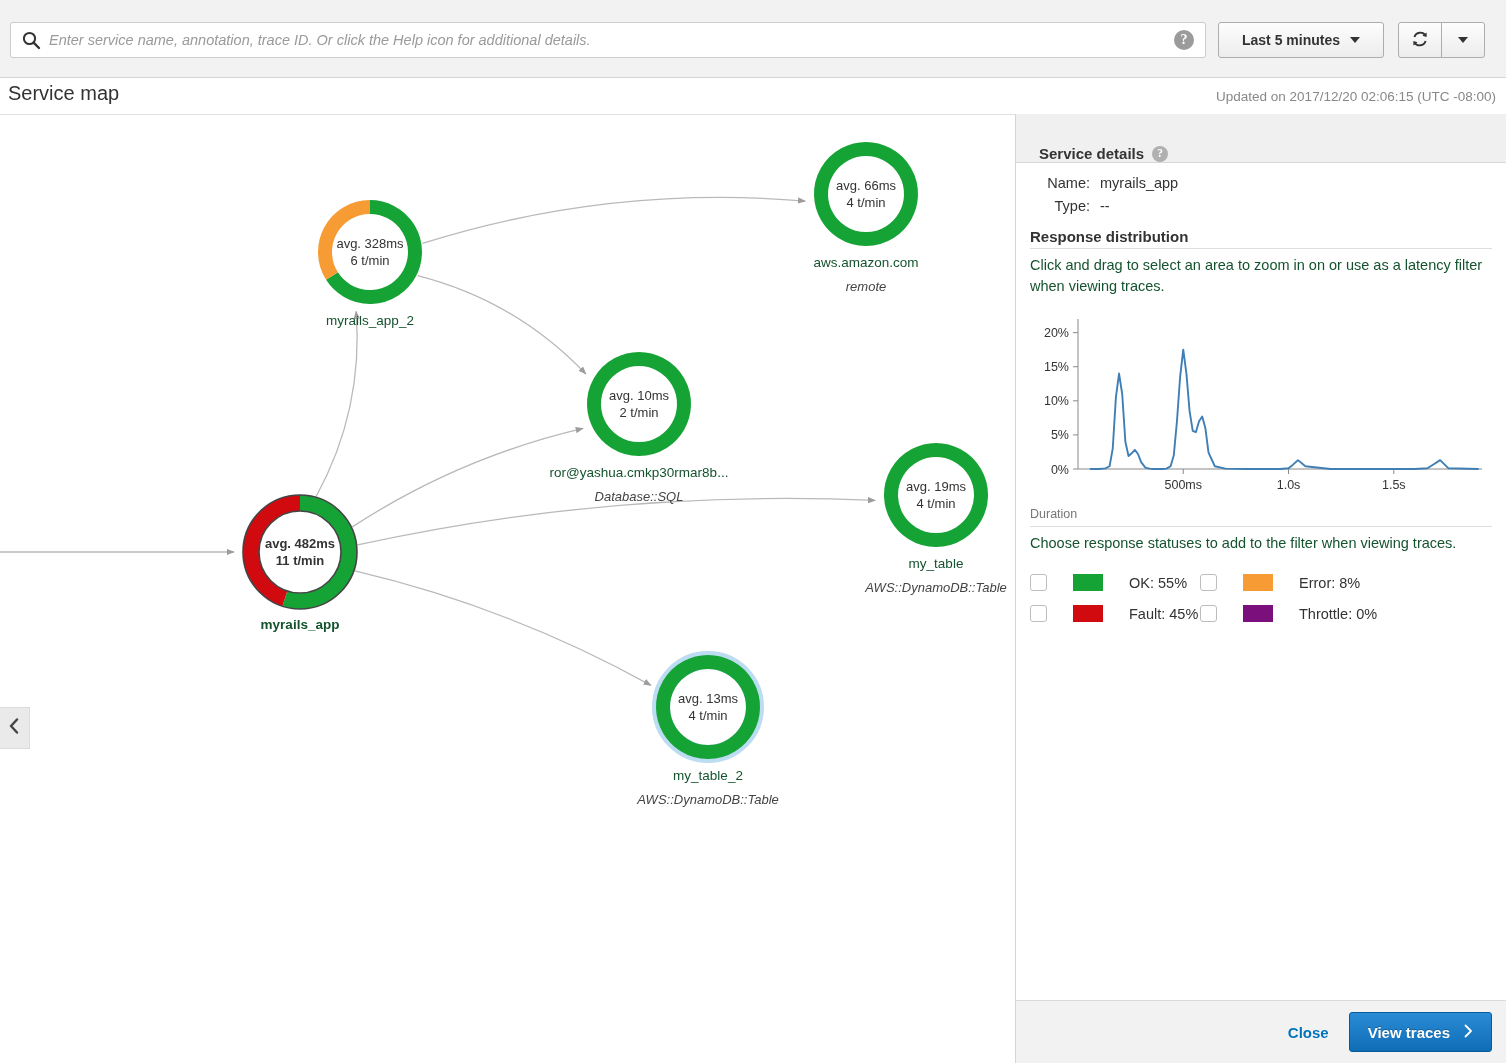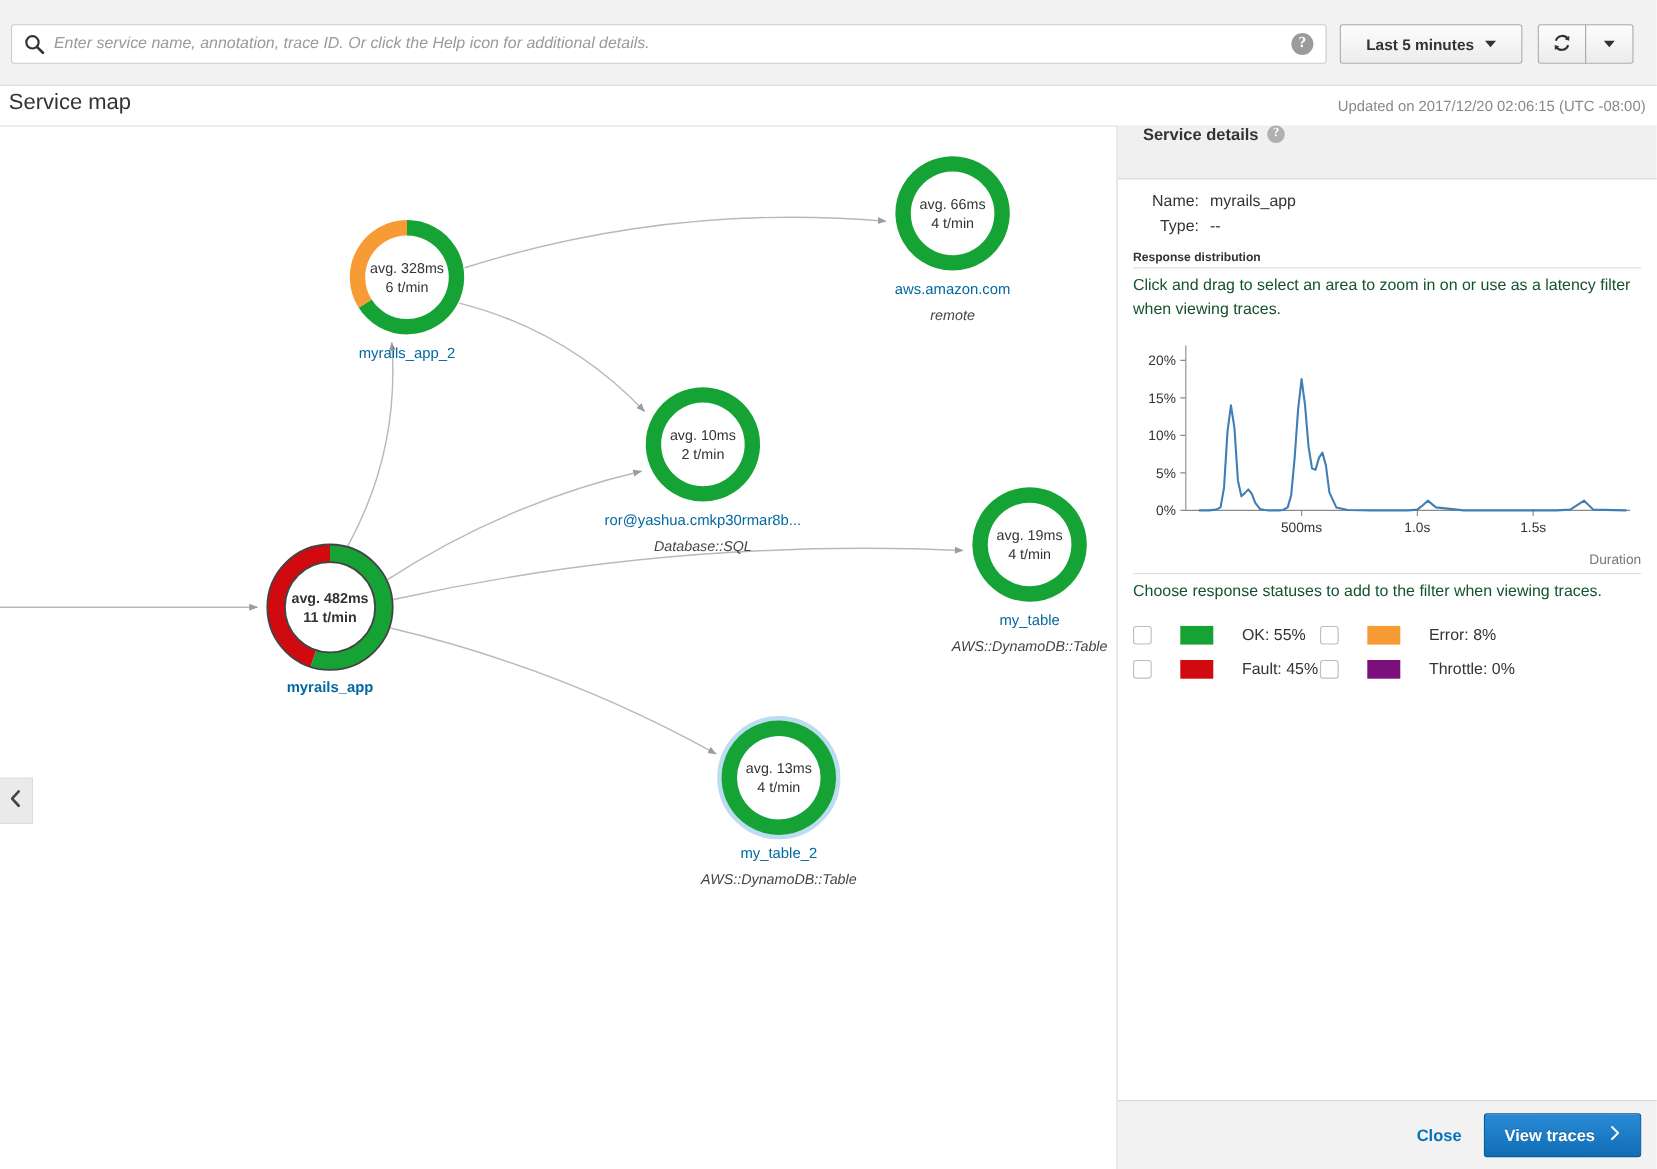--- a/index.html
+++ b/index.html
@@ -86,21 +86,21 @@
   #map-area {
     position: absolute; left: 0; top: 114px;
     width: 1015px; height: 949px;
     background: #ffffff; border-top: 1px solid #e0e0e0;
     overflow: hidden;
   }
   #map-svg { position: absolute; left: 0; top: 0; }
 
   .node-label {
     position: absolute; text-align: center;
-    font-size: 13.5px; color: #0369a1; white-space: nowrap;
+    font-size: 13.5px; color: #14532d; white-space: nowrap;
     transform: translateX(-50%);
   }
   .node-label.sel { font-weight: bold; }
   .node-sublabel {
     position: absolute; text-align: center;
     font-size: 13px; color: #444; font-style: italic; white-space: nowrap;
     transform: translateX(-50%);
   }
   .node-metric {
     position: absolute; text-align: center; white-space: nowrap;
@@ -123,44 +123,44 @@
   
   #panel {
     position: absolute; left: 1015px; top: 114px;
     width: 491px; height: 949px;
     background: #ffffff;
     border-left: 1px solid #d5d5d5;
     display: flex; flex-direction: column;
   }
   #panel-header {
     height: 49px; background: #f0f0f0; border-bottom: 1px solid #d9d9d9;
-    display: flex; align-items: flex-start; padding-left: 23px; gap: 8px;
+    display: flex; align-items: flex-end; padding-left: 23px; gap: 8px;
   }
   #panel-header .ttl { font-size: 15px; font-weight: bold; color: #333; }
   .help-circle.sm {
     width: 16px; height: 16px; font-size: 11.5px; background: #b0b0b0;
   }
   #panel-body {
     flex: 1 1 auto; padding: 12px 14px 0 14px; overflow: hidden;
   }
   .kv-row { display: flex; font-size: 14.5px; color: #333; margin-bottom: 7px; }
   .kv-row .k { width: 60px; text-align: right; margin-right: 10px; }
   .kv-row .v { color: #333; }
 
   .sec-title {
-    font-size: 11px; font-weight: bold; color: #333;
+    font-size: 15px; font-weight: bold; color: #333;
     margin-top: 14px; margin-bottom: 3px;
   }
   .sec-rule { height: 1px; background: #dedede; margin-bottom: 6px; }
   .sec-desc { font-size: 14.5px; color: #14532d; line-height: 21px; }
 
   #chart-box { margin-top: 14px; height: 215px; position: relative; }
   #x-axis-title {
     position: absolute; left: 0; right: 0; top: 196px;
-    text-align: right; font-size: 12.5px; color: #777;
+    text-align: left; font-size: 12.5px; color: #777;
   }
 
   .status-grid {
     display: grid; grid-template-columns: 170px 170px;
     row-gap: 14px; margin-top: 20px;
   }
   .status-item { display: flex; align-items: center; gap: 26px; }
   .status-cb {
     width: 17px; height: 17px; border: 1px solid #bdbdbd;
     border-radius: 3px; background: #fff; cursor: pointer; flex: 0 0 auto;

